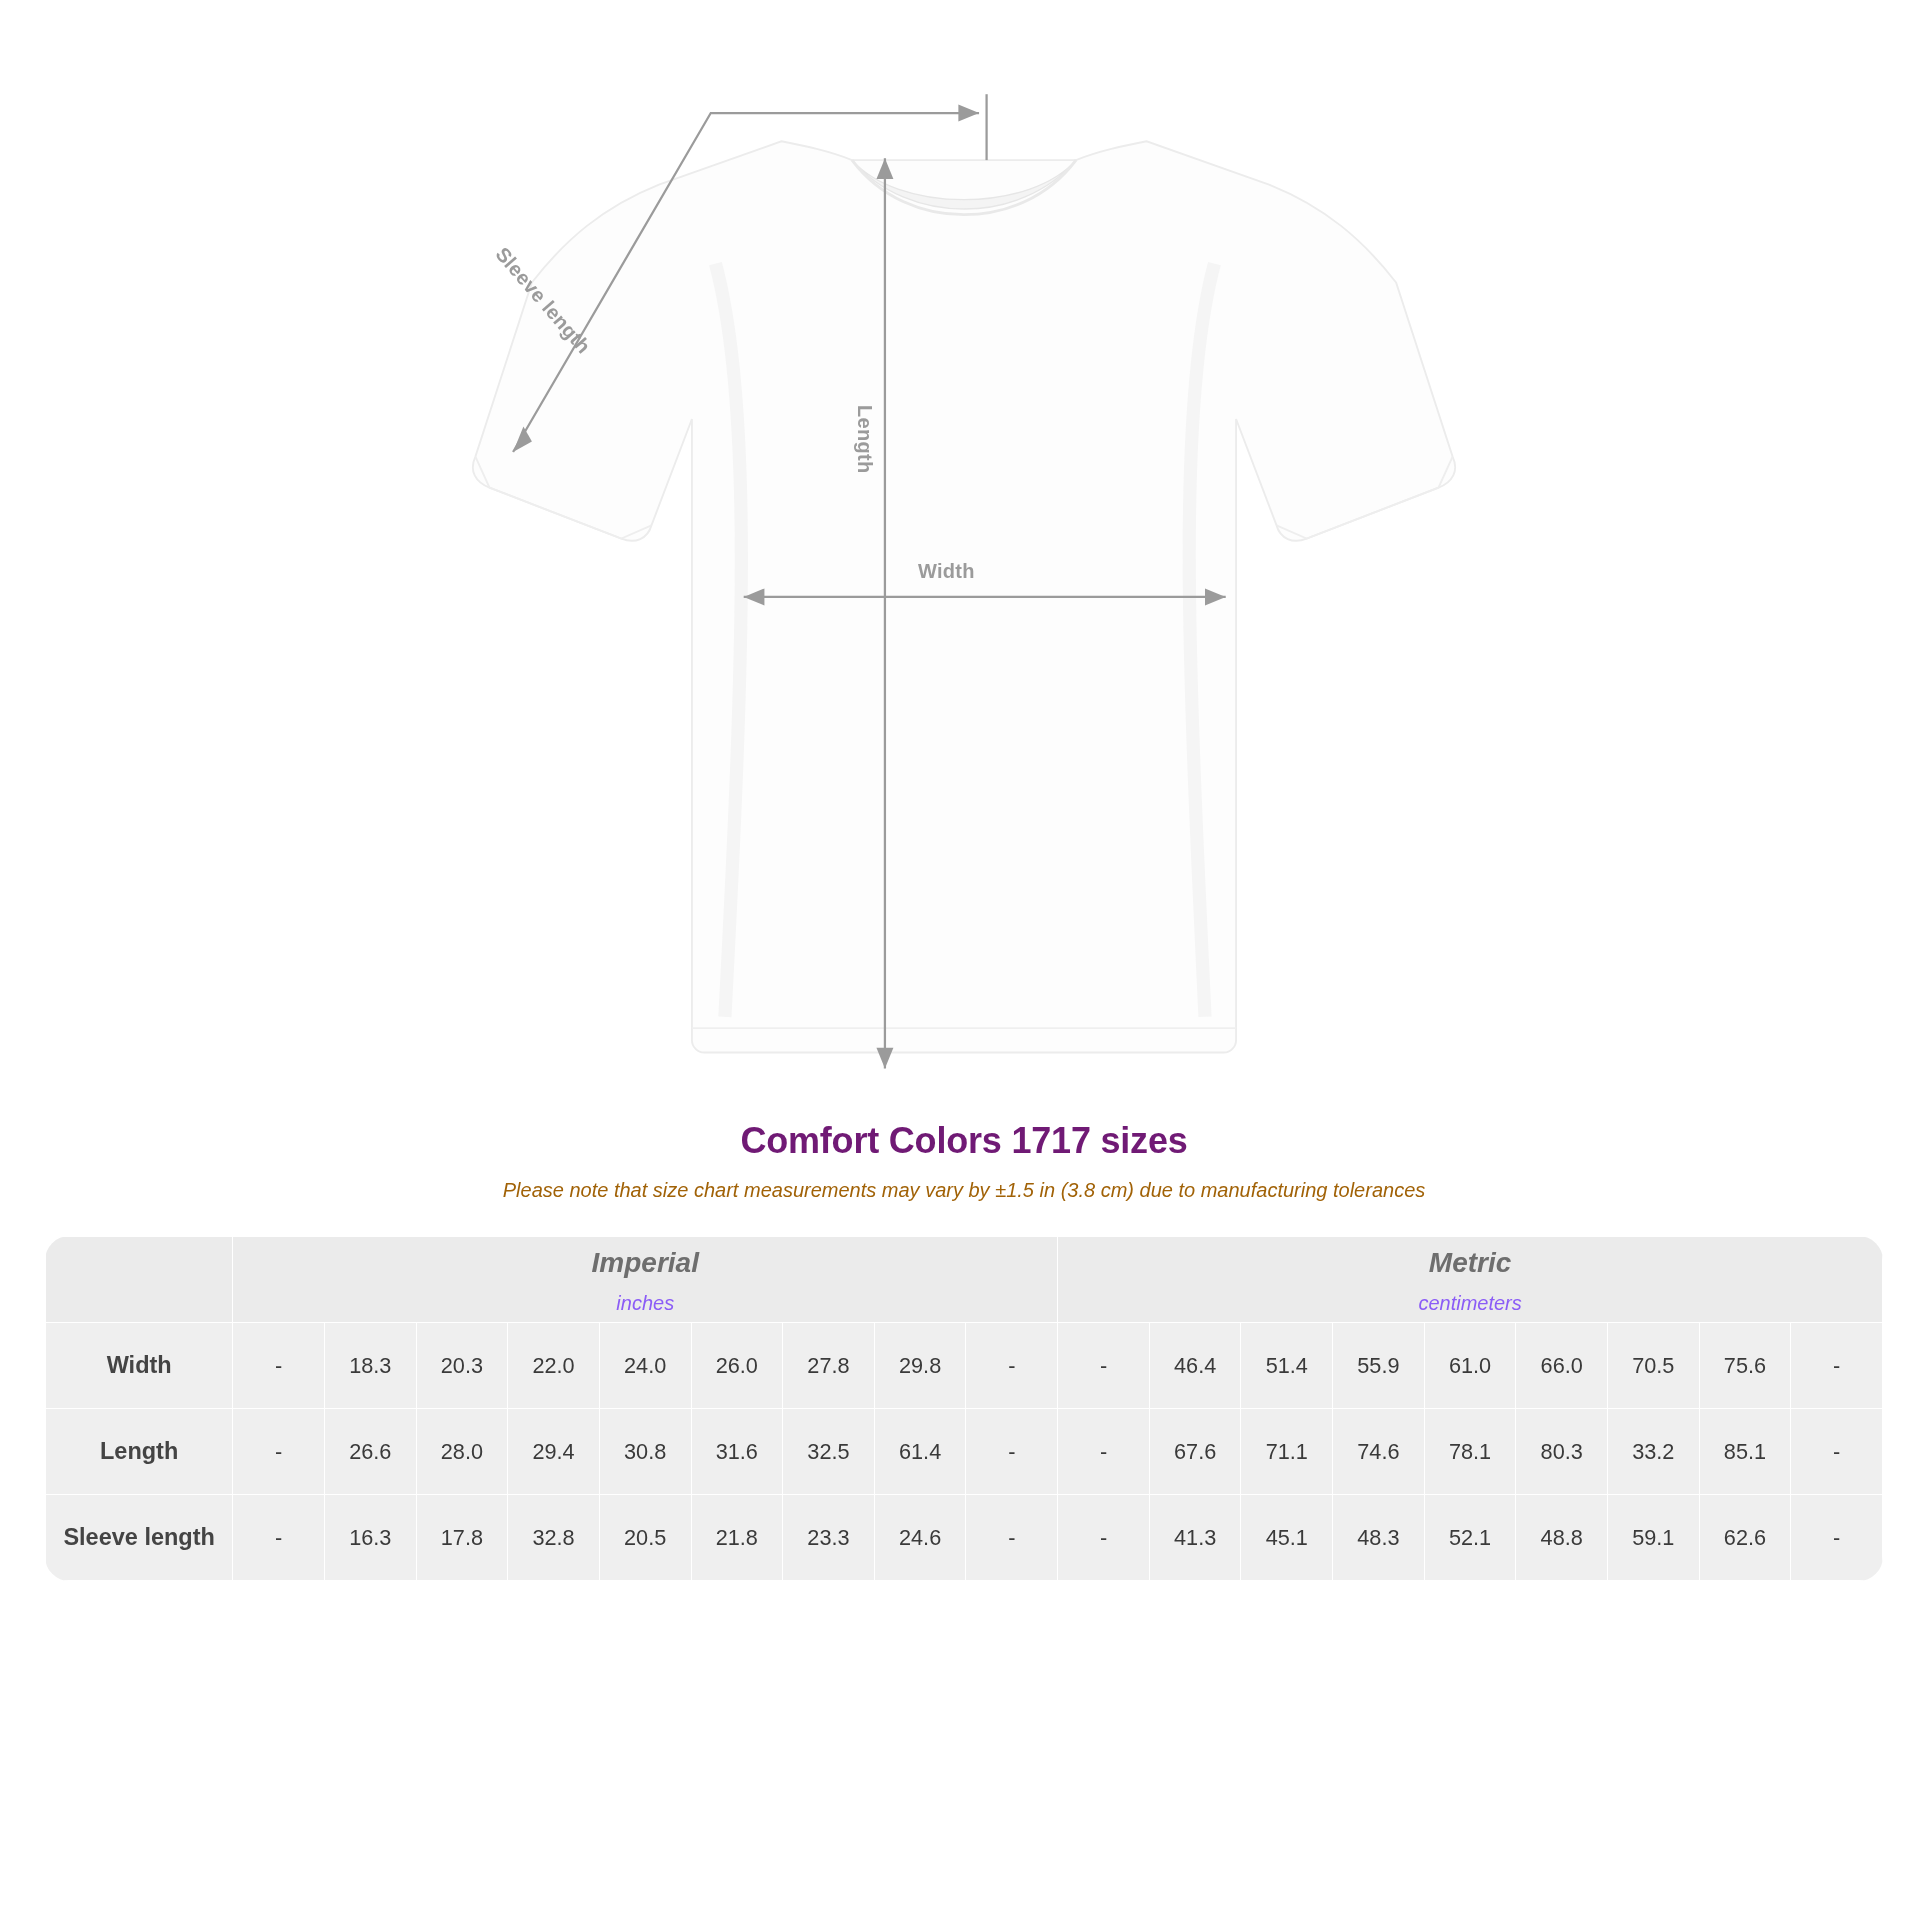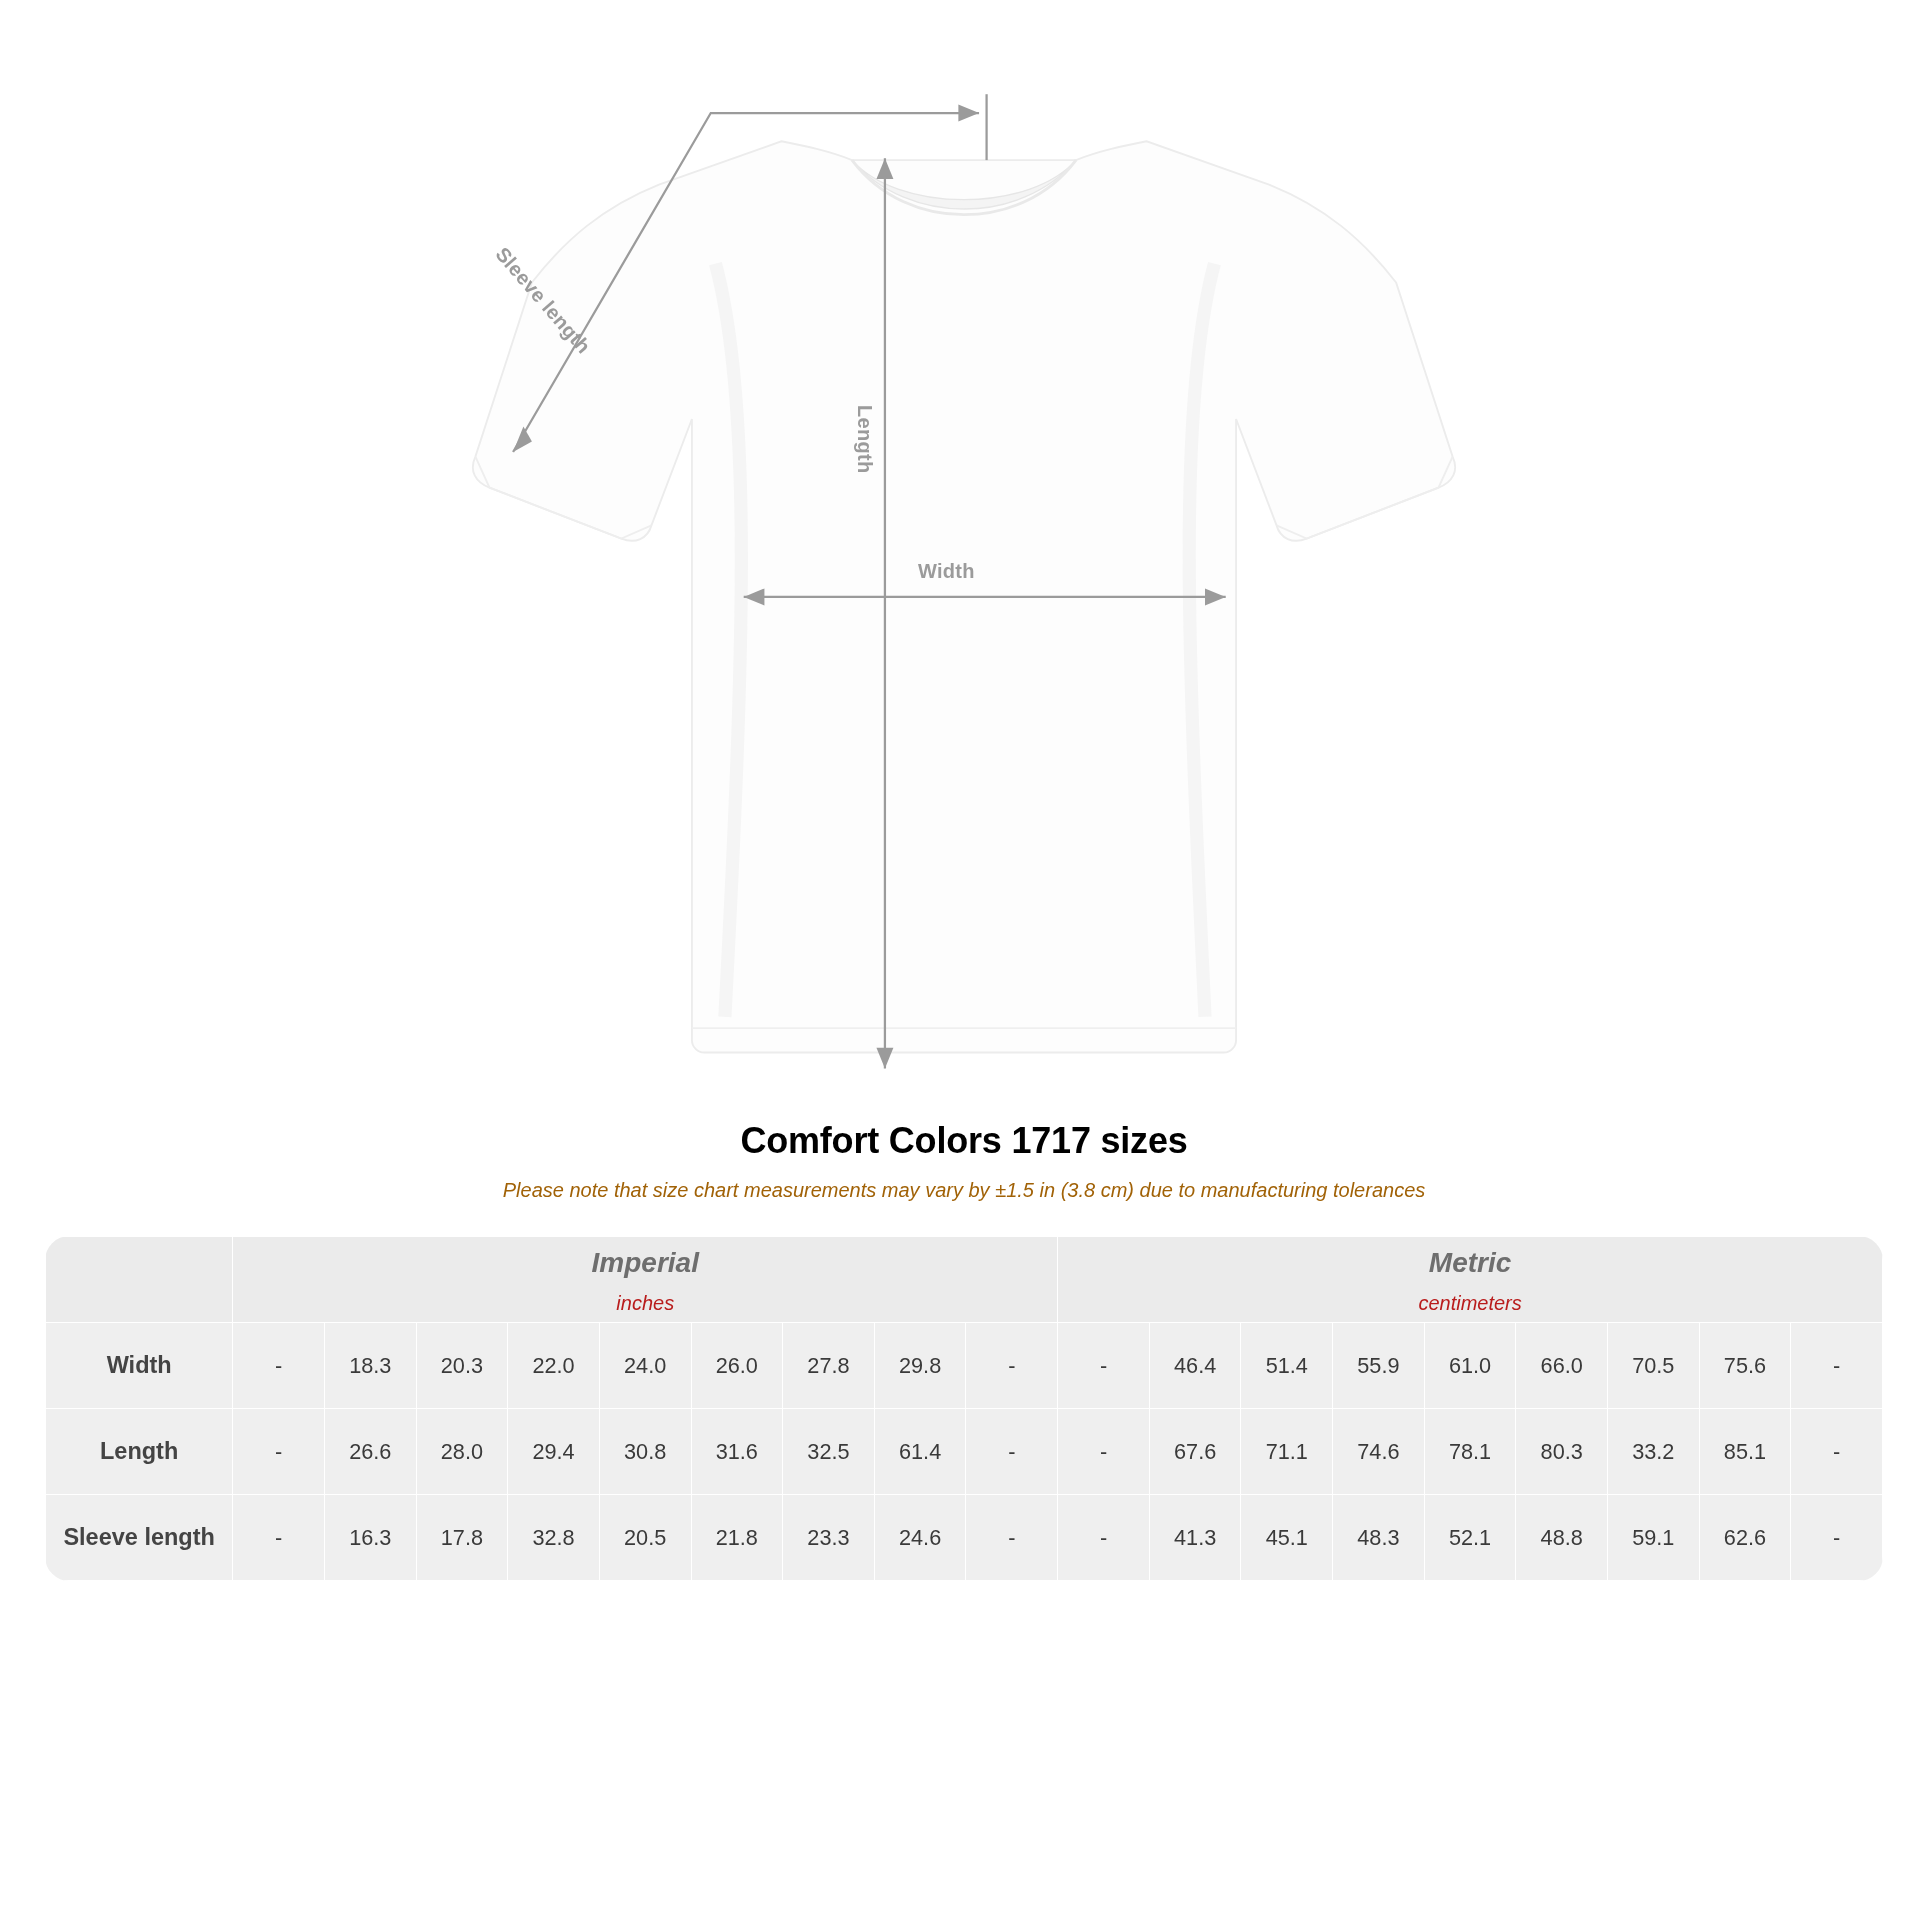--- a/index.html
+++ b/index.html
@@ -58,21 +58,21 @@
   }
 
   
   .heading-block {
     text-align: center;
     margin-top: 9.4px;
   }
   .title {
     font-size: 36px;
     font-weight: bold;
-    color: #000000;
+    color: #701a75;
     letter-spacing: -0.2px;
   }
   .subtitle {
     font-size: 20px;
     font-style: italic;
     color: #a16207;
     margin-top: 17px;
   }
 
   
@@ -105,21 +105,21 @@
     font-size: 28px;
     font-weight: bold;
     font-style: italic;
     color: #6e6e6e;
     line-height: 1.25;
     text-align: center;
   }
   .unit-sub {
     font-size: 20px;
     font-style: italic;
-    color: #b91c1c;
+    color: #8b5cf6;
     margin-top: 12px;
   }
   .hdr-row td {
     background: #ffffff;
     font-weight: bold;
     color: #555555;
     font-size: 22.6px;
     height: 102px;
   }
   .hdr-row td.size-cell {

